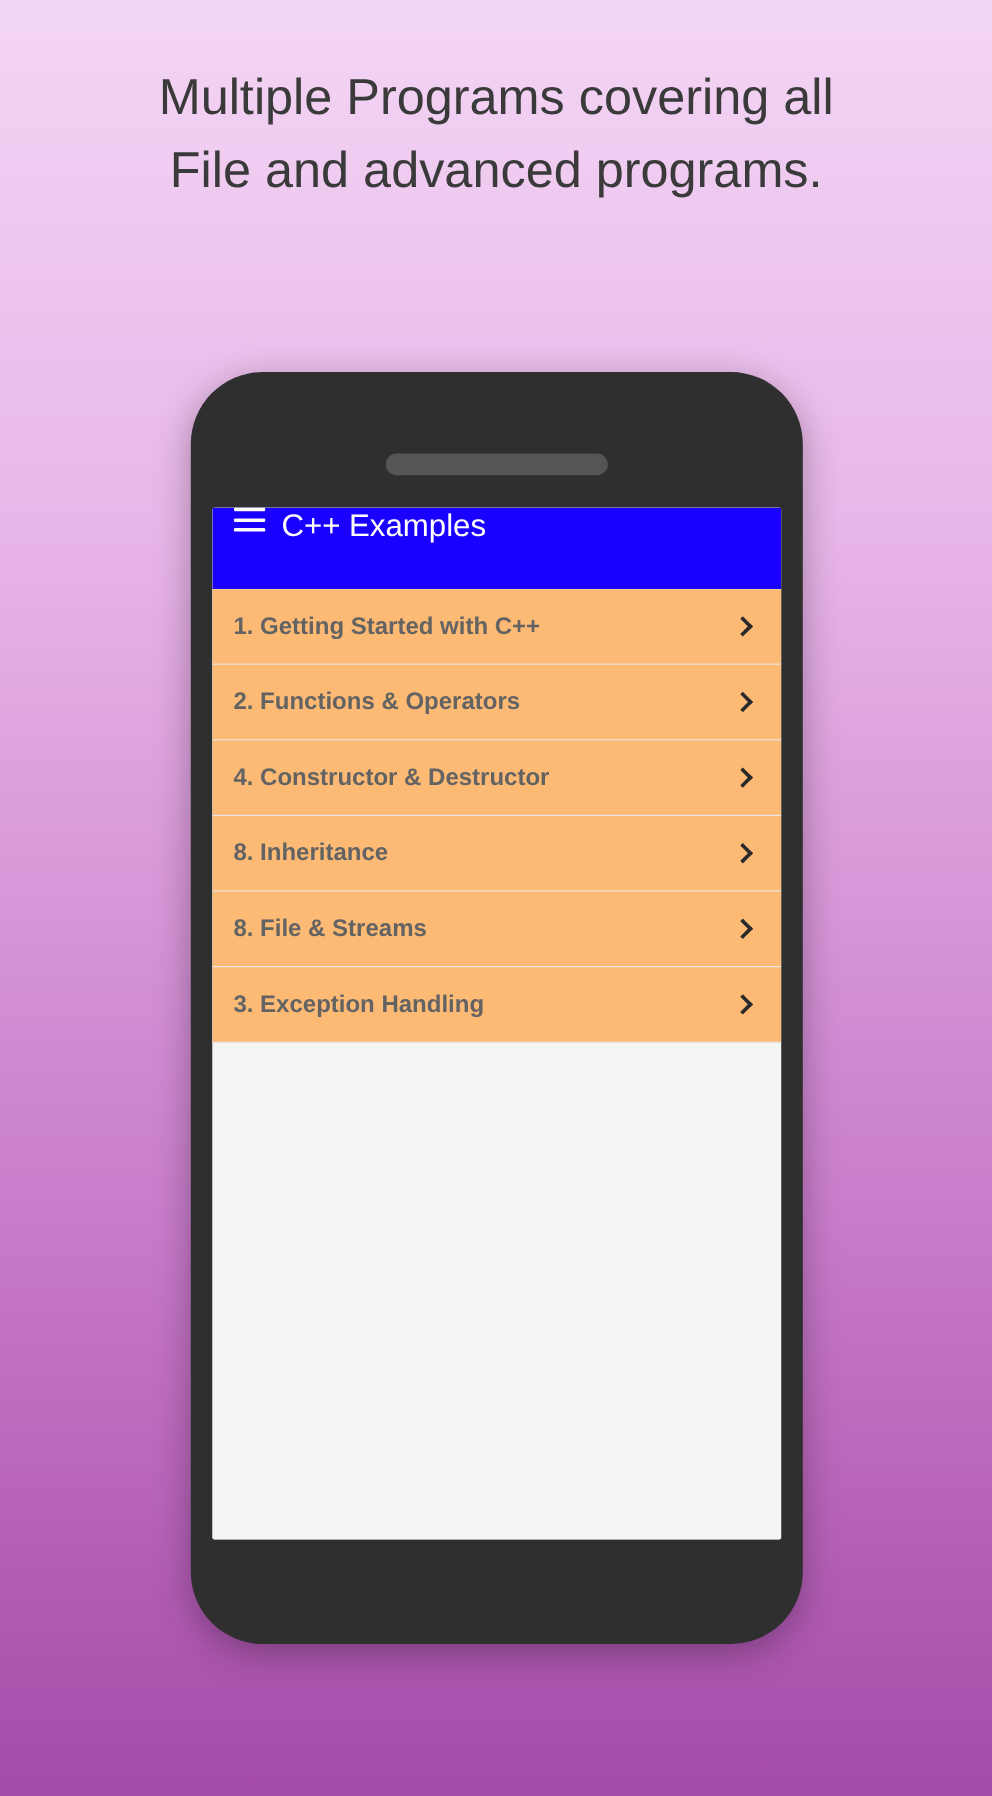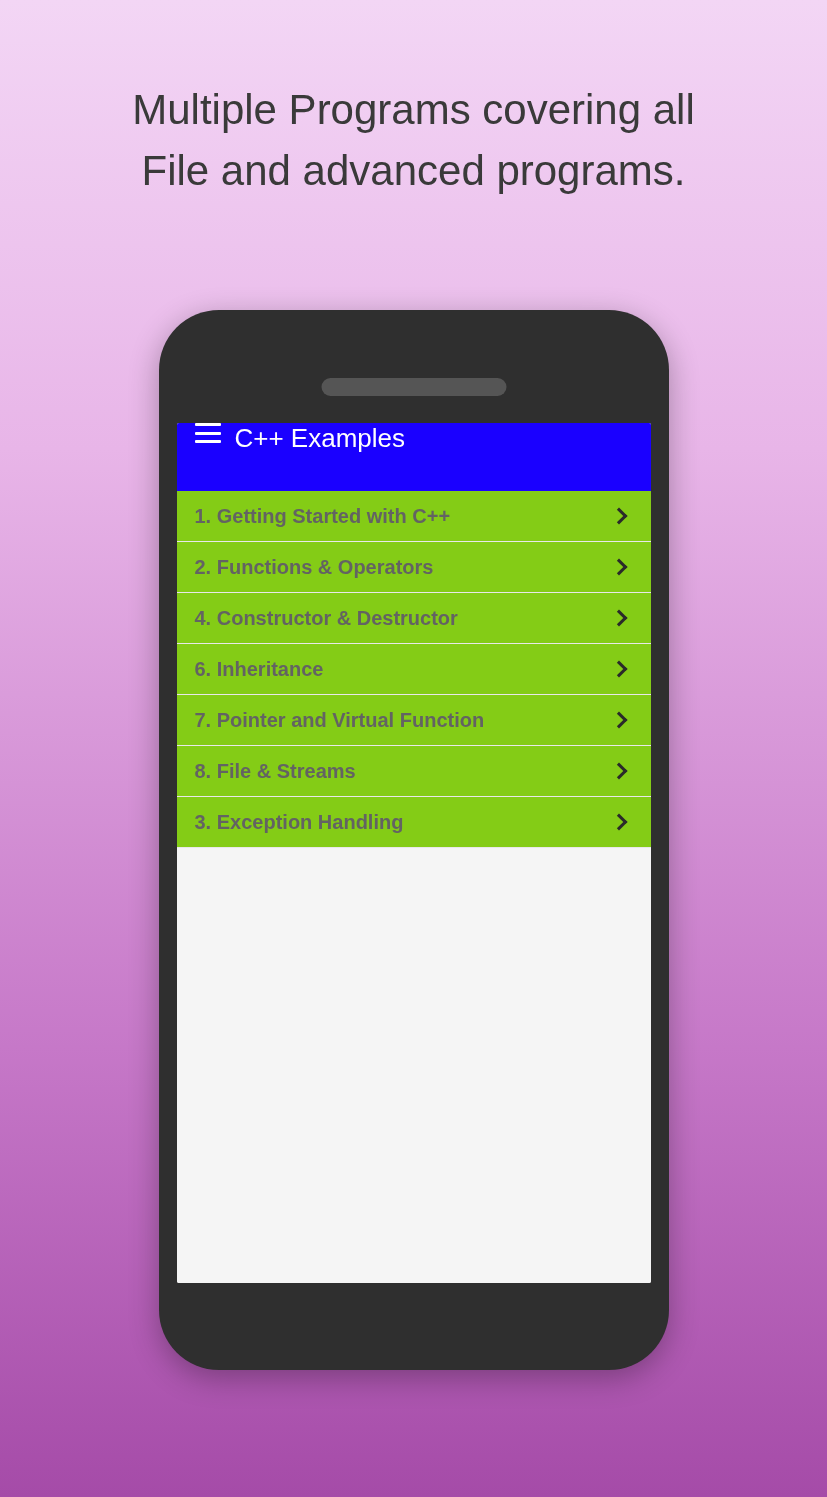--- a/index.html
+++ b/index.html
@@ -10,21 +10,21 @@
     body {
       width: 827px;
       height: 1497px;
       background: linear-gradient(180deg, #f3d6f5 0%, #e8b5e8 30%, #c678c8 70%, #a54ba8 100%);
       font-family: -apple-system, BlinkMacSystemFont, "Segoe UI", Arial, sans-serif;
       overflow: hidden;
       position: relative;
     }
     .headline {
       text-align: center;
-      padding-top: 80px;
+      padding-top: 51px;
       font-size: 42px;
       color: #3a3a3a;
       line-height: 1.45;
       font-weight: 400;
     }
     .phone {
       position: absolute;
       left: 50%;
       transform: translateX(-50%);
       top: 310px;
@@ -82,22 +82,22 @@
     .app-title {
       color: #fff;
       font-size: 26px;
       font-weight: 400;
     }
     .list {
       flex: 1;
       background: #f5f5f5;
     }
     .list-item {
-      background: #84cc16;
-      height: 51px;
+      background: #fdba74;
+      height: 63px;
       display: flex;
       align-items: center;
       justify-content: space-between;
       padding: 0 20px 0 18px;
       border-bottom: 1px solid #e8e8e8;
       cursor: pointer;
     }
     .list-item-label {
       color: #636363;
       font-size: 20px;
@@ -140,25 +140,21 @@
       </div>
       <div class="list-item">
         <span class="list-item-label">2. Functions &amp; Operators</span>
         <span class="chevron"></span>
       </div>
       <div class="list-item">
         <span class="list-item-label">4. Constructor &amp; Destructor</span>
         <span class="chevron"></span>
       </div>
       <div class="list-item">
-        <span class="list-item-label">6. Inheritance</span>
-        <span class="chevron"></span>
-      </div>
-      <div class="list-item">
-        <span class="list-item-label">7. Pointer and Virtual Function</span>
+        <span class="list-item-label">8. Inheritance</span>
         <span class="chevron"></span>
       </div>
       <div class="list-item">
         <span class="list-item-label">8. File &amp; Streams</span>
         <span class="chevron"></span>
       </div>
       <div class="list-item">
         <span class="list-item-label">3. Exception Handling</span>
         <span class="chevron"></span>
       </div>

